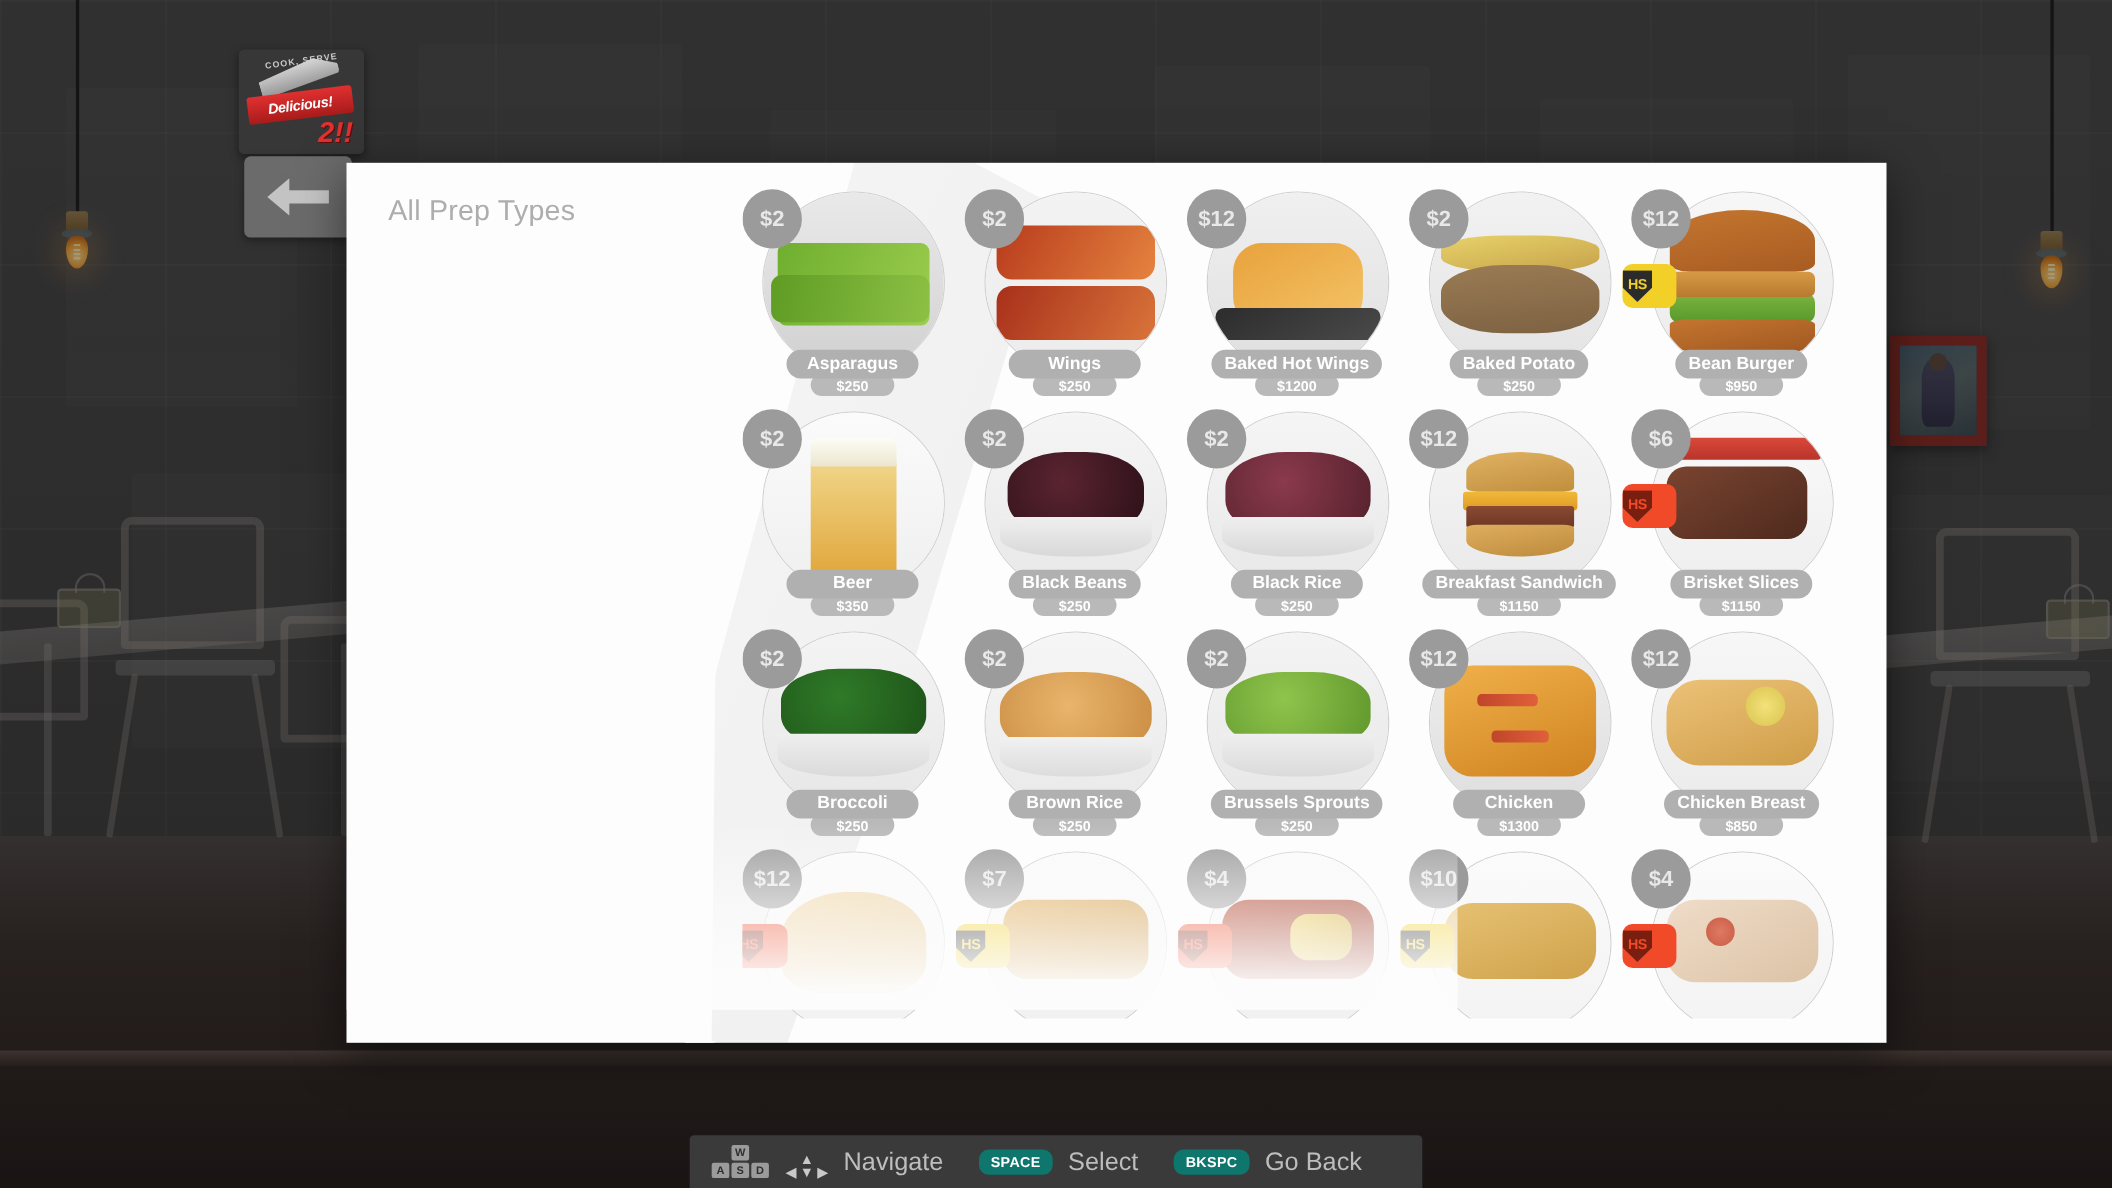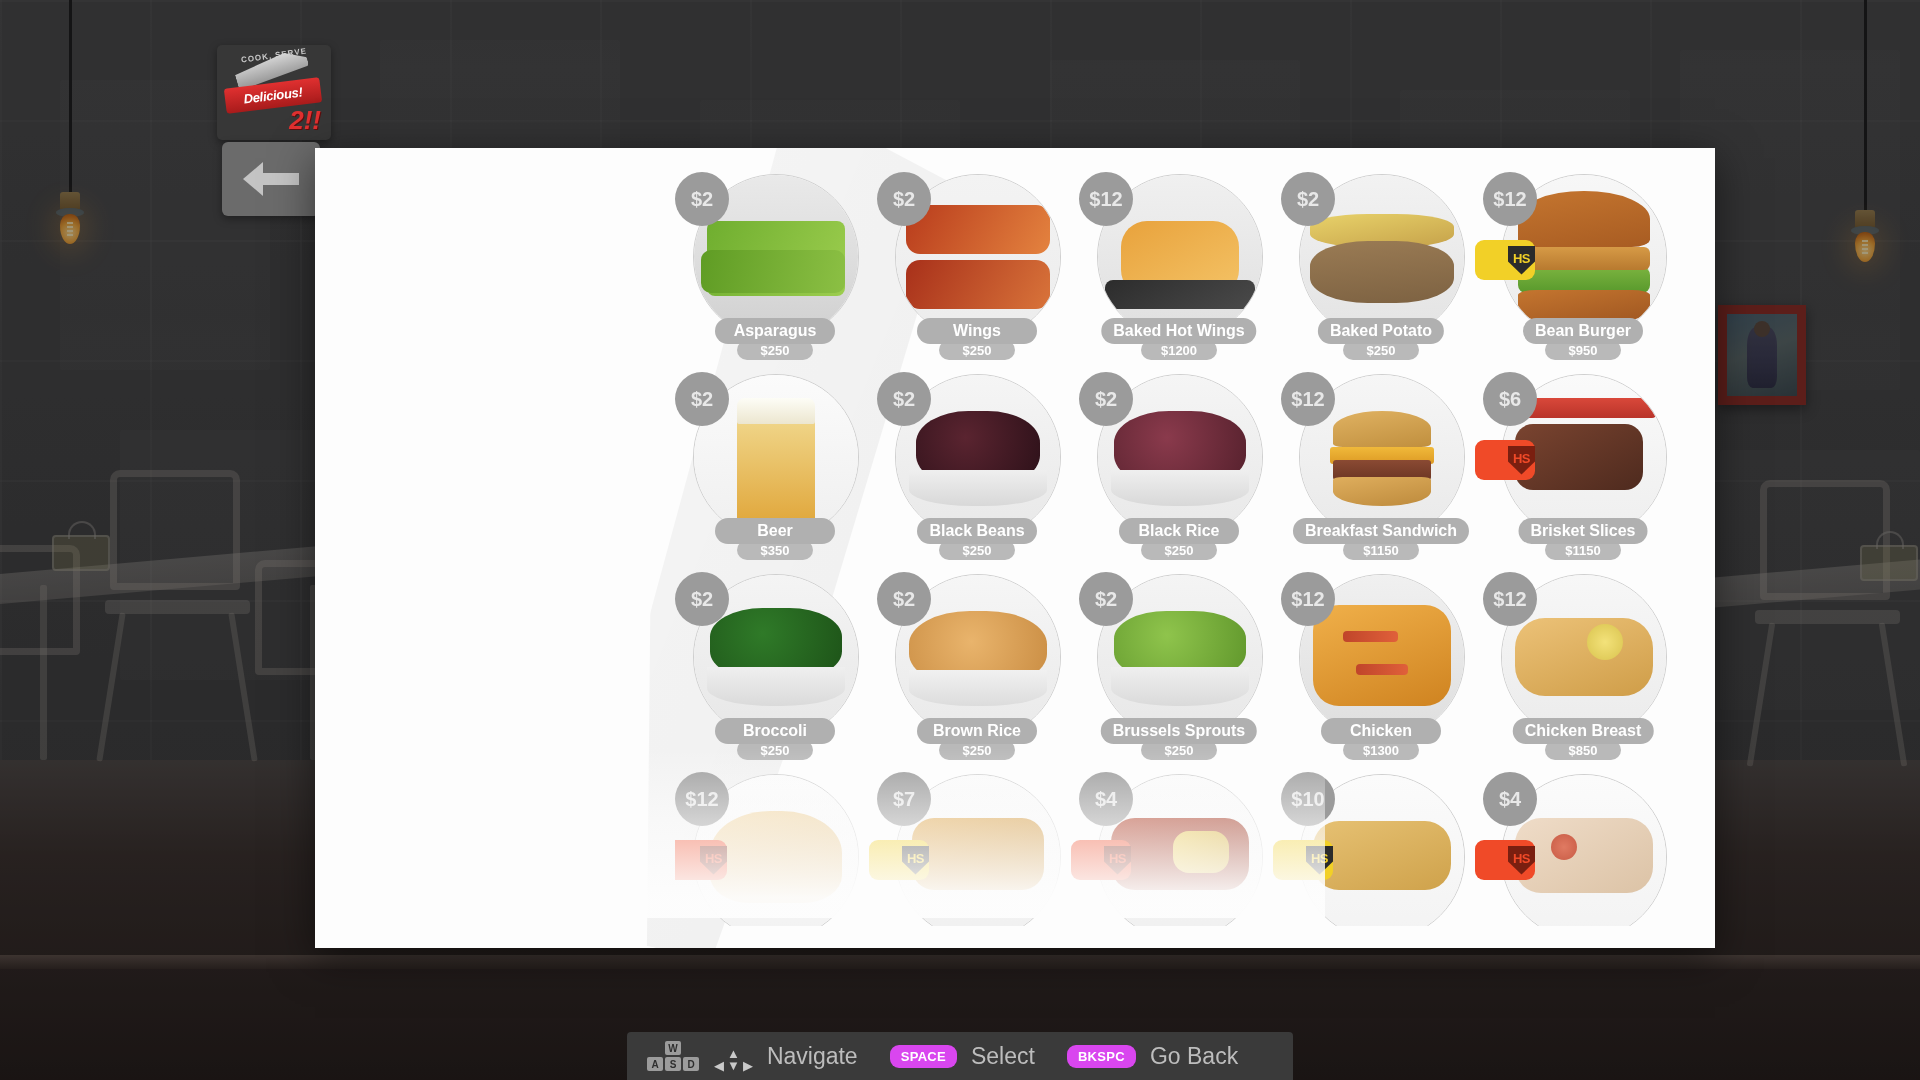--- a/index.html
+++ b/index.html
@@ -215,23 +215,23 @@
   }
   .food { position:absolute; inset:0; }
   .price-badge {
     position:absolute; left:0px; top:6px; width:54px; height:54px;
     border-radius:50%; background:#9b9b9b;
     display:flex; align-items:center; justify-content:center;
     color:#e8e8e8; font-size:20px; font-weight:bold;
     z-index:5;
   }
   .hs-badge {
-    position:absolute; left:-8px; top:74px; width:60px; height:40px;
+    position:absolute; left:-8px; top:74px; width:49px; height:40px;
     border-radius:9px; z-index:6;
-    display:flex; align-items:center; justify-content:flex-end;
+    display:flex; align-items:center; justify-content:flex-start;
   }
   .hs-badge.yellow { background:#f2d027; }
   .hs-badge.red { background:#f04a28; }
   .hs-shield {
     width:27px; height:29px;
     background:#2b2b2b;
     clip-path:polygon(50% 0,100% 0,100% 55%,50% 100%,0 55%,0 0);
     display:flex; align-items:center; justify-content:center;
   }
   .hs-badge.red .hs-shield { background:#7a1f10; }
@@ -278,21 +278,21 @@
     background:#9b9b9b; color:#2e2e2e;
     font-size:10px; font-weight:bold;
     width:16px; height:14px; border-radius:2px;
     display:flex; align-items:center; justify-content:center;
   }
   .arrows { display:flex; flex-direction:column; align-items:center; gap:1px; margin-left:12px; }
   .arrow-row { display:flex; gap:3px; align-items:center; }
   .arw { color:#c9c9c9; font-size:13px; line-height:11px; }
   .ctrl-label { color:#bdbdbd; font-size:23px; }
   .keycap-wide {
-    background:#d946ef; color:#fff;
+    background:#0f766e; color:#fff;
     font-size:13px; font-weight:bold;
     padding:4px 11px; border-radius:9px;
     letter-spacing:.3px;
   }
   .spacer-sm { width:4px; }
 </style>
 </head>
 <body>
 
 <div id="stage">
@@ -372,20 +372,21 @@
     <div class="back-arrow"></div>
   </div>
 
   <div class="panel">
     <div class="cleaver"></div>
     <div class="cleaver-hole1"></div>
     <div class="cleaver-hole2"></div>
 
     <div class="sidebar">
       <div id="filters">
+          <div class="side-opt">All Prep Types</div>
         </div>
     </div>
 
 
 
     <div class="grid" id="grid">
         <div class="row">
           <div class="card" style="left: 0px;">
             <div class="circle">
               <div class="food" style="background:linear-gradient(180deg,#e9e9e9 0%,#dcdcdc 58%,#cfcfcf 100%);">

